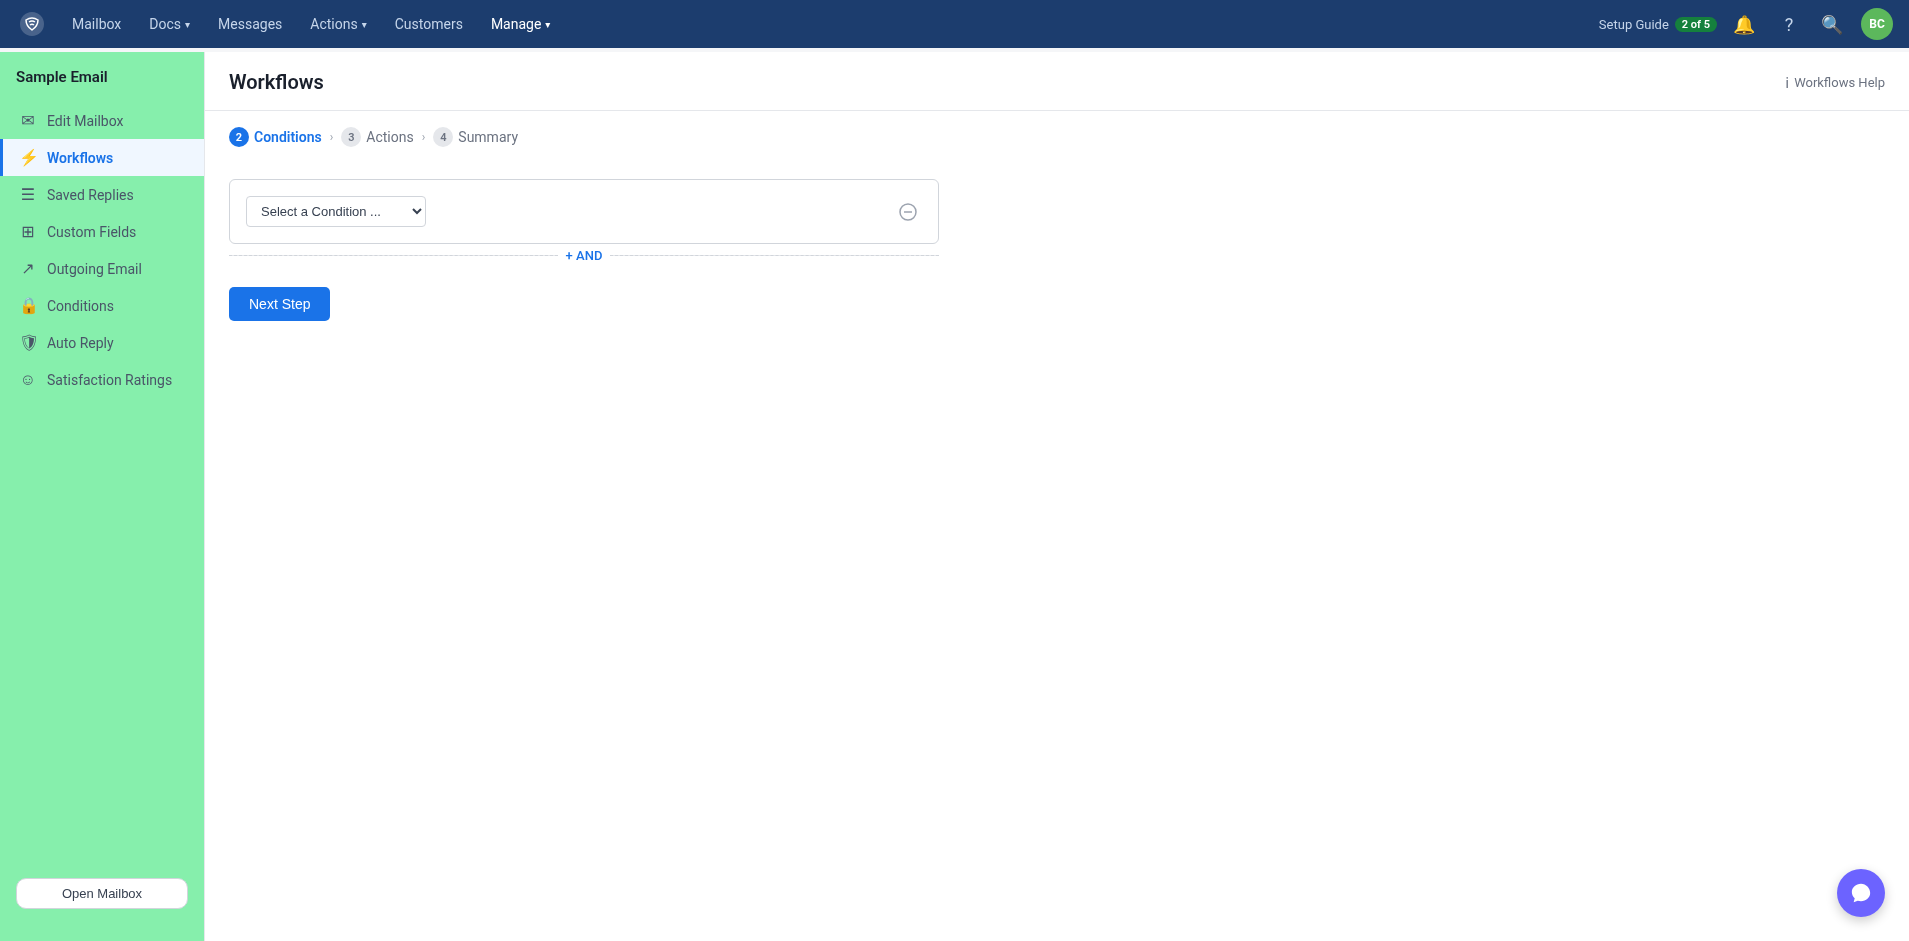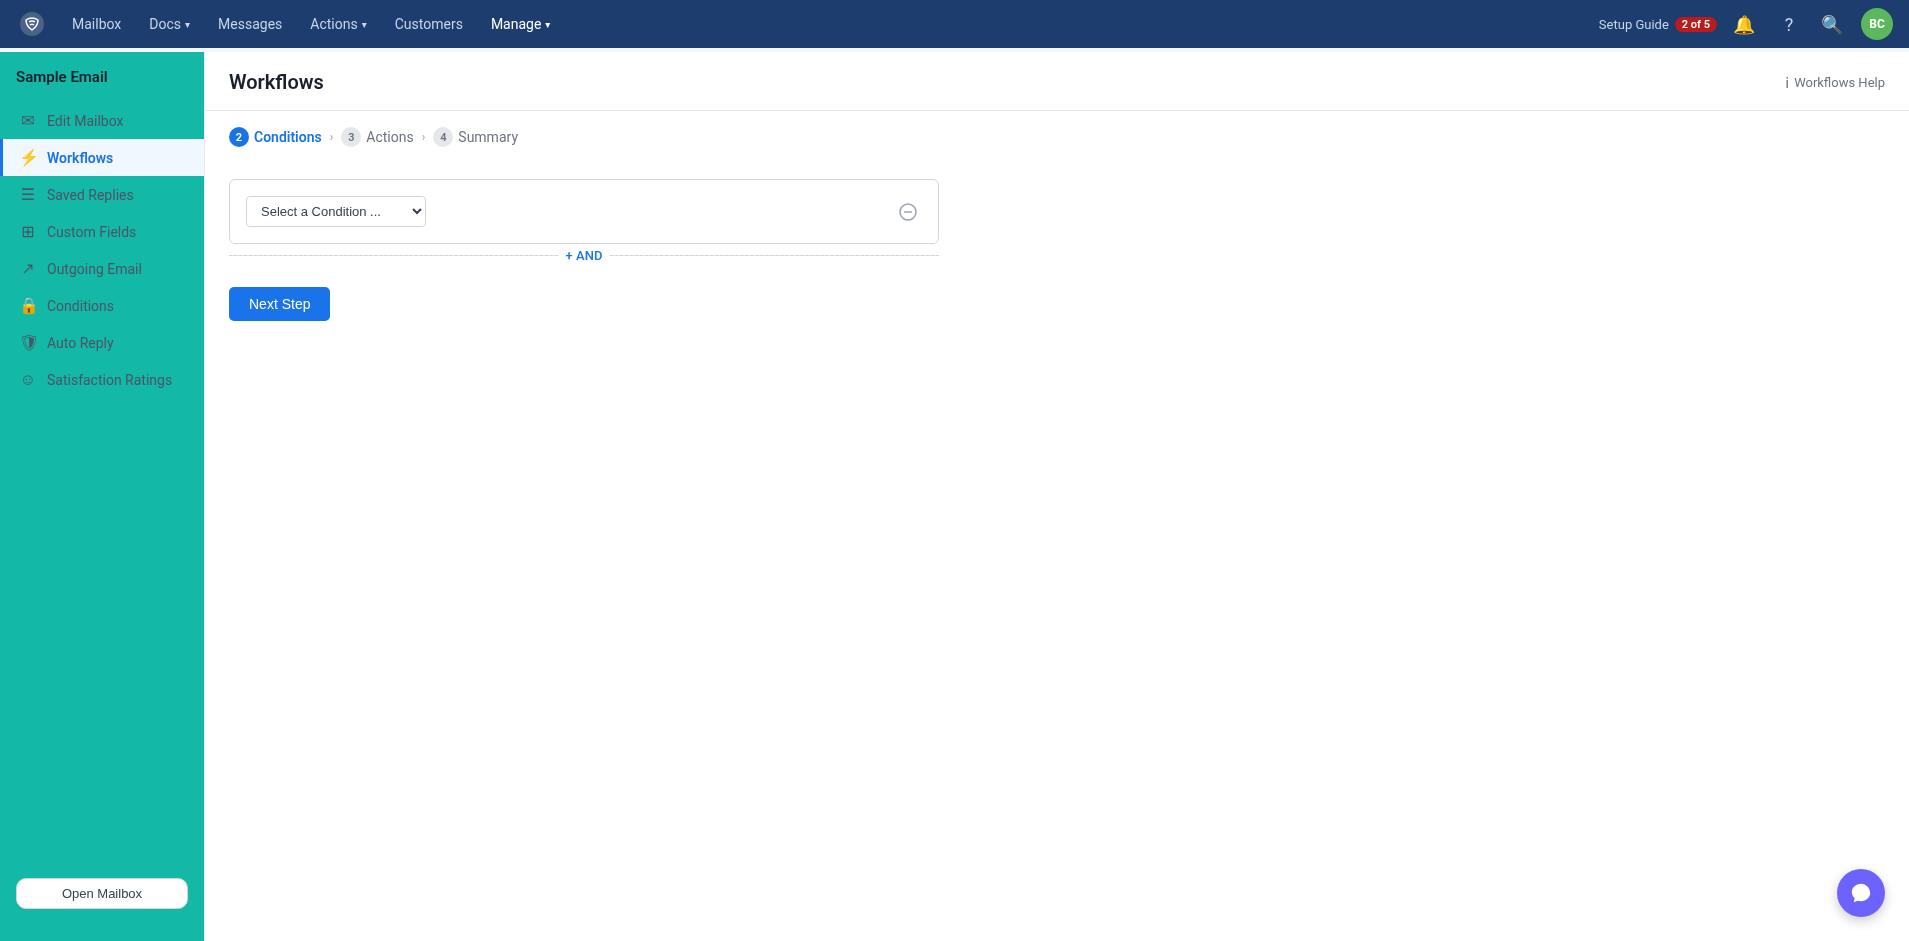--- a/index.html
+++ b/index.html
@@ -36,21 +36,21 @@
     .topnav-chevron { font-size: 10px; }
     .topnav-spacer { flex: 1; }
     .topnav-right { display: flex; align-items: center; gap: 12px; }
     .setup-guide {
       color: #c5d5ea;
       font-size: 13px;
       display: flex; align-items: center; gap: 6px;
       cursor: pointer;
     }
     .setup-badge {
-      background: #b91c1c;
+      background: #15803d;
       color: #fff;
       border-radius: 10px;
       padding: 1px 7px;
       font-size: 11px;
       font-weight: 600;
     }
     .topnav-icon-btn {
       color: #c5d5ea;
       cursor: pointer;
       font-size: 18px;
@@ -72,21 +72,21 @@
     
     .layout {
       display: flex;
       margin-top: 52px;
       height: calc(941px - 52px);
     }
 
     
     .sidebar {
       width: 205px;
-      background: #14b8a6;
+      background: #86efac;
       border-right: 1px solid #e5e7eb;
       flex-shrink: 0;
       display: flex;
       flex-direction: column;
       padding: 16px 0;
       overflow-y: auto;
     }
     .sidebar-title {
       font-size: 15px;
       font-weight: 600;

